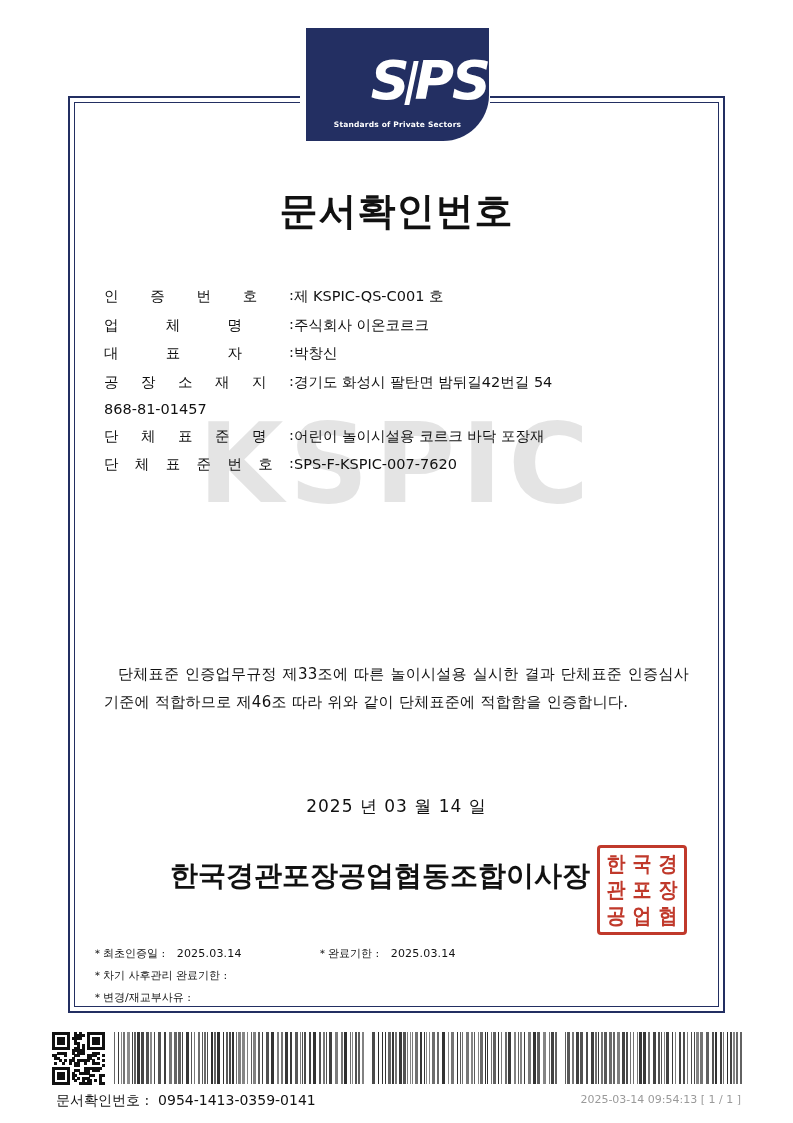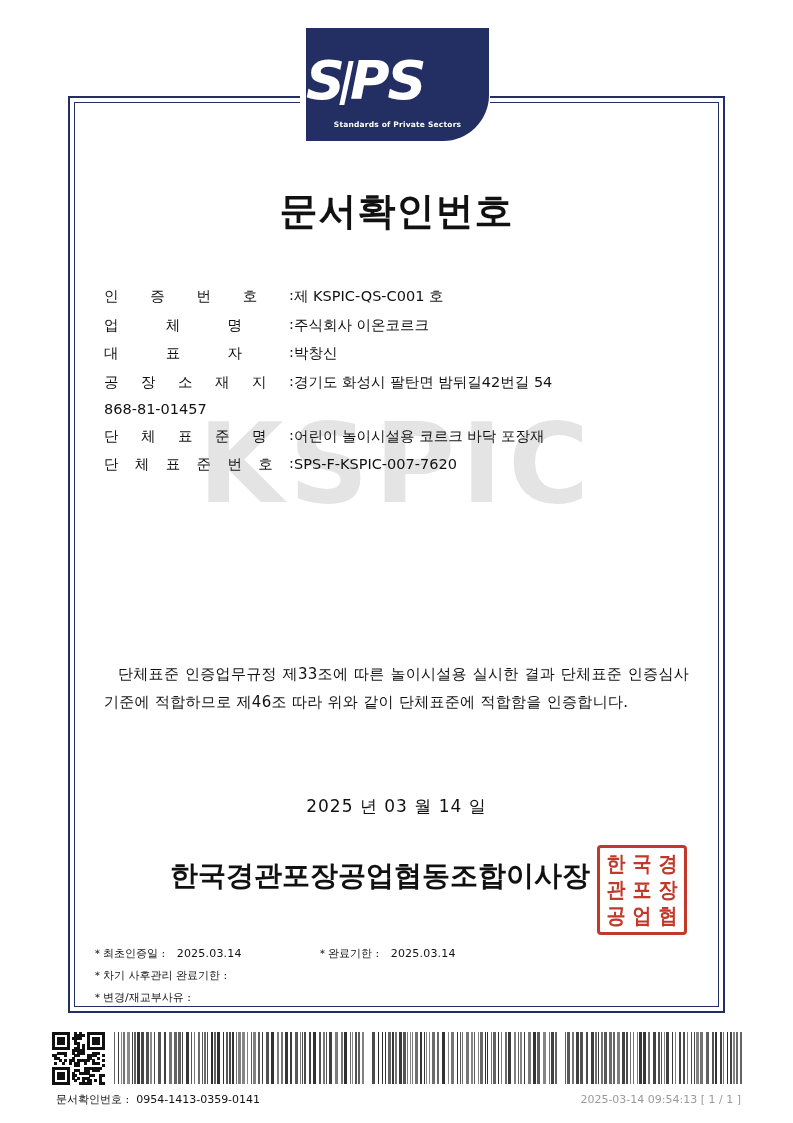--- a/index.html
+++ b/index.html
@@ -25,21 +25,21 @@
     height: 113px;
     background: #232f62;
     border-bottom-right-radius: 46px;
     z-index: 5;
   }
   .logo-sps {
     position: absolute;
     left: 0;
     top: 26px;
     width: 183px;
-    text-align: left;
+    text-align: right;
     font-family: "DejaVu Sans", sans-serif;
     font-weight: bold;
     font-style: italic;
     font-size: 54px;
     letter-spacing: -2px;
     color: #ffffff;
     line-height: 1;
   }
   .logo-sps .slash {
     display: inline-block;
@@ -290,21 +290,21 @@
     left: 0;
     top: 1092px;
     width: 793px;
     height: 20px;
   }
   .footer-left {
     position: absolute;
     left: 56px;
     top: 0;
     font-family: "DejaVu Sans", sans-serif;
-    font-size: 11px;
+    font-size: 14px;
     color: #111111;
   }
   .footer-right {
     position: absolute;
     right: 52px;
     top: 1px;
     font-family: "DejaVu Sans", sans-serif;
     font-size: 11px;
     color: #9a9a9a;
   }

